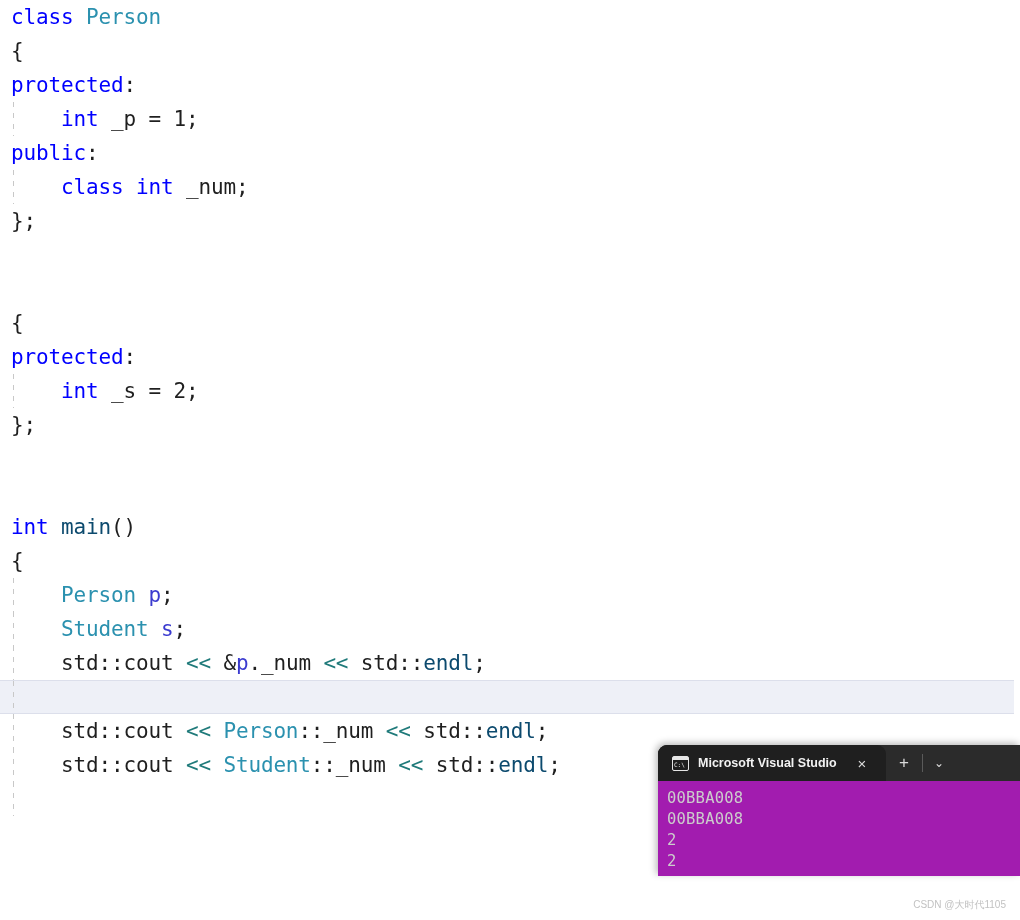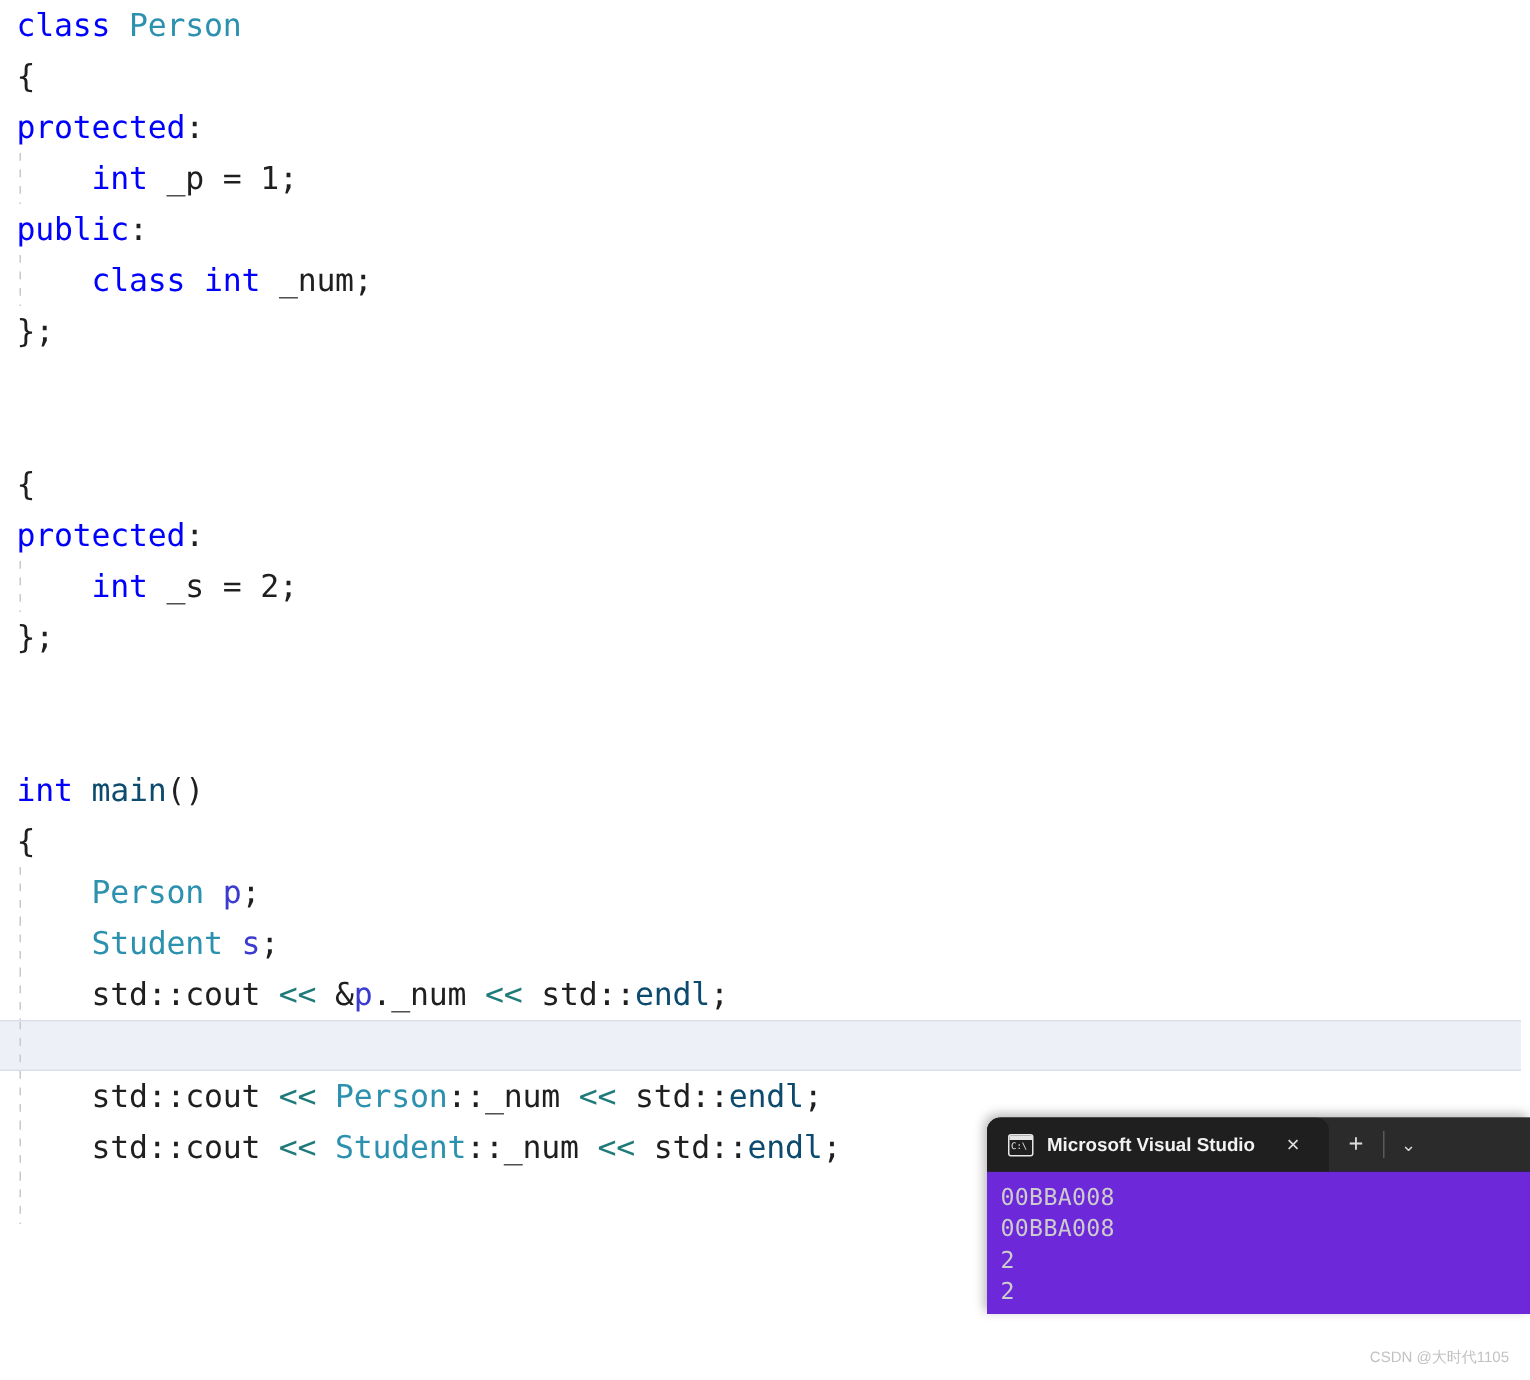--- a/index.html
+++ b/index.html
@@ -151,21 +151,21 @@
     content: "";
     position: absolute;
     left: 0;
     top: 9px;
     bottom: 9px;
     width: 1px;
     background: #5a5a5a;
   }
   #console-body {
     padding: 7px 0 0 9px;
-    background: #6d28d9;
+    background: #a21caf;
     height: 95px;
     box-sizing: border-box;
   }
   .console-line {
     font-family: "DejaVu Sans Mono", monospace;
     font-size: 15.5px;
     line-height: 21px;
     color: #cccccc;
     white-space: pre;
     letter-spacing: 0.2px;

